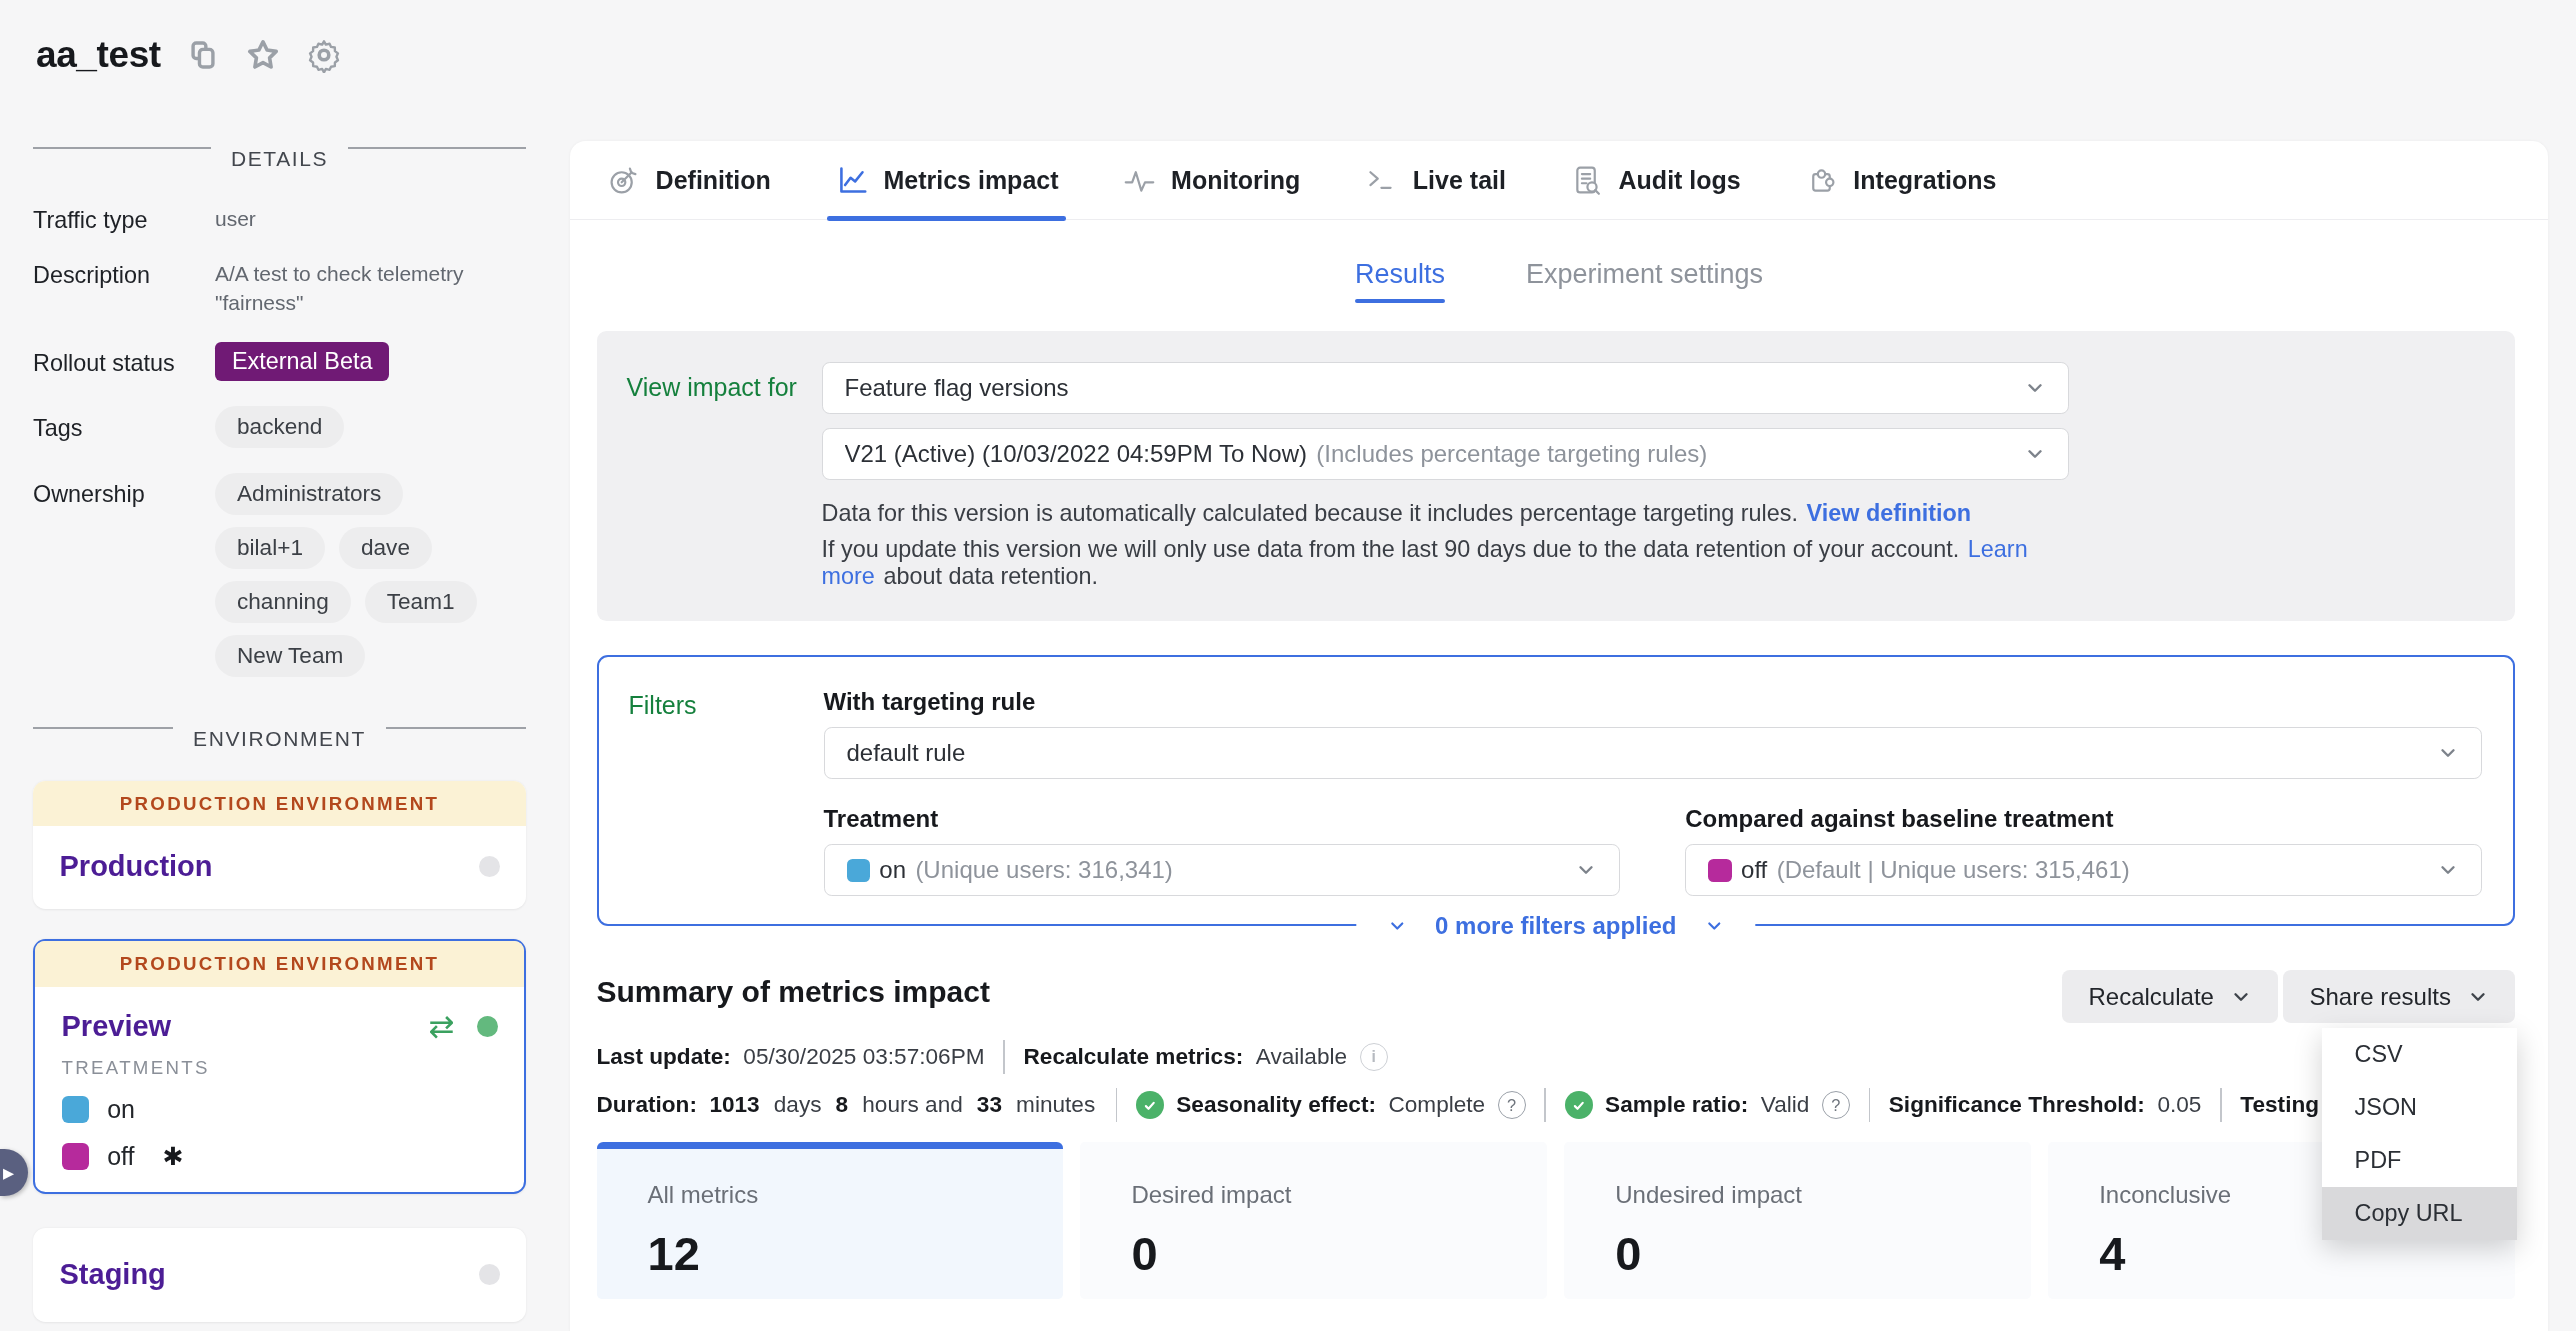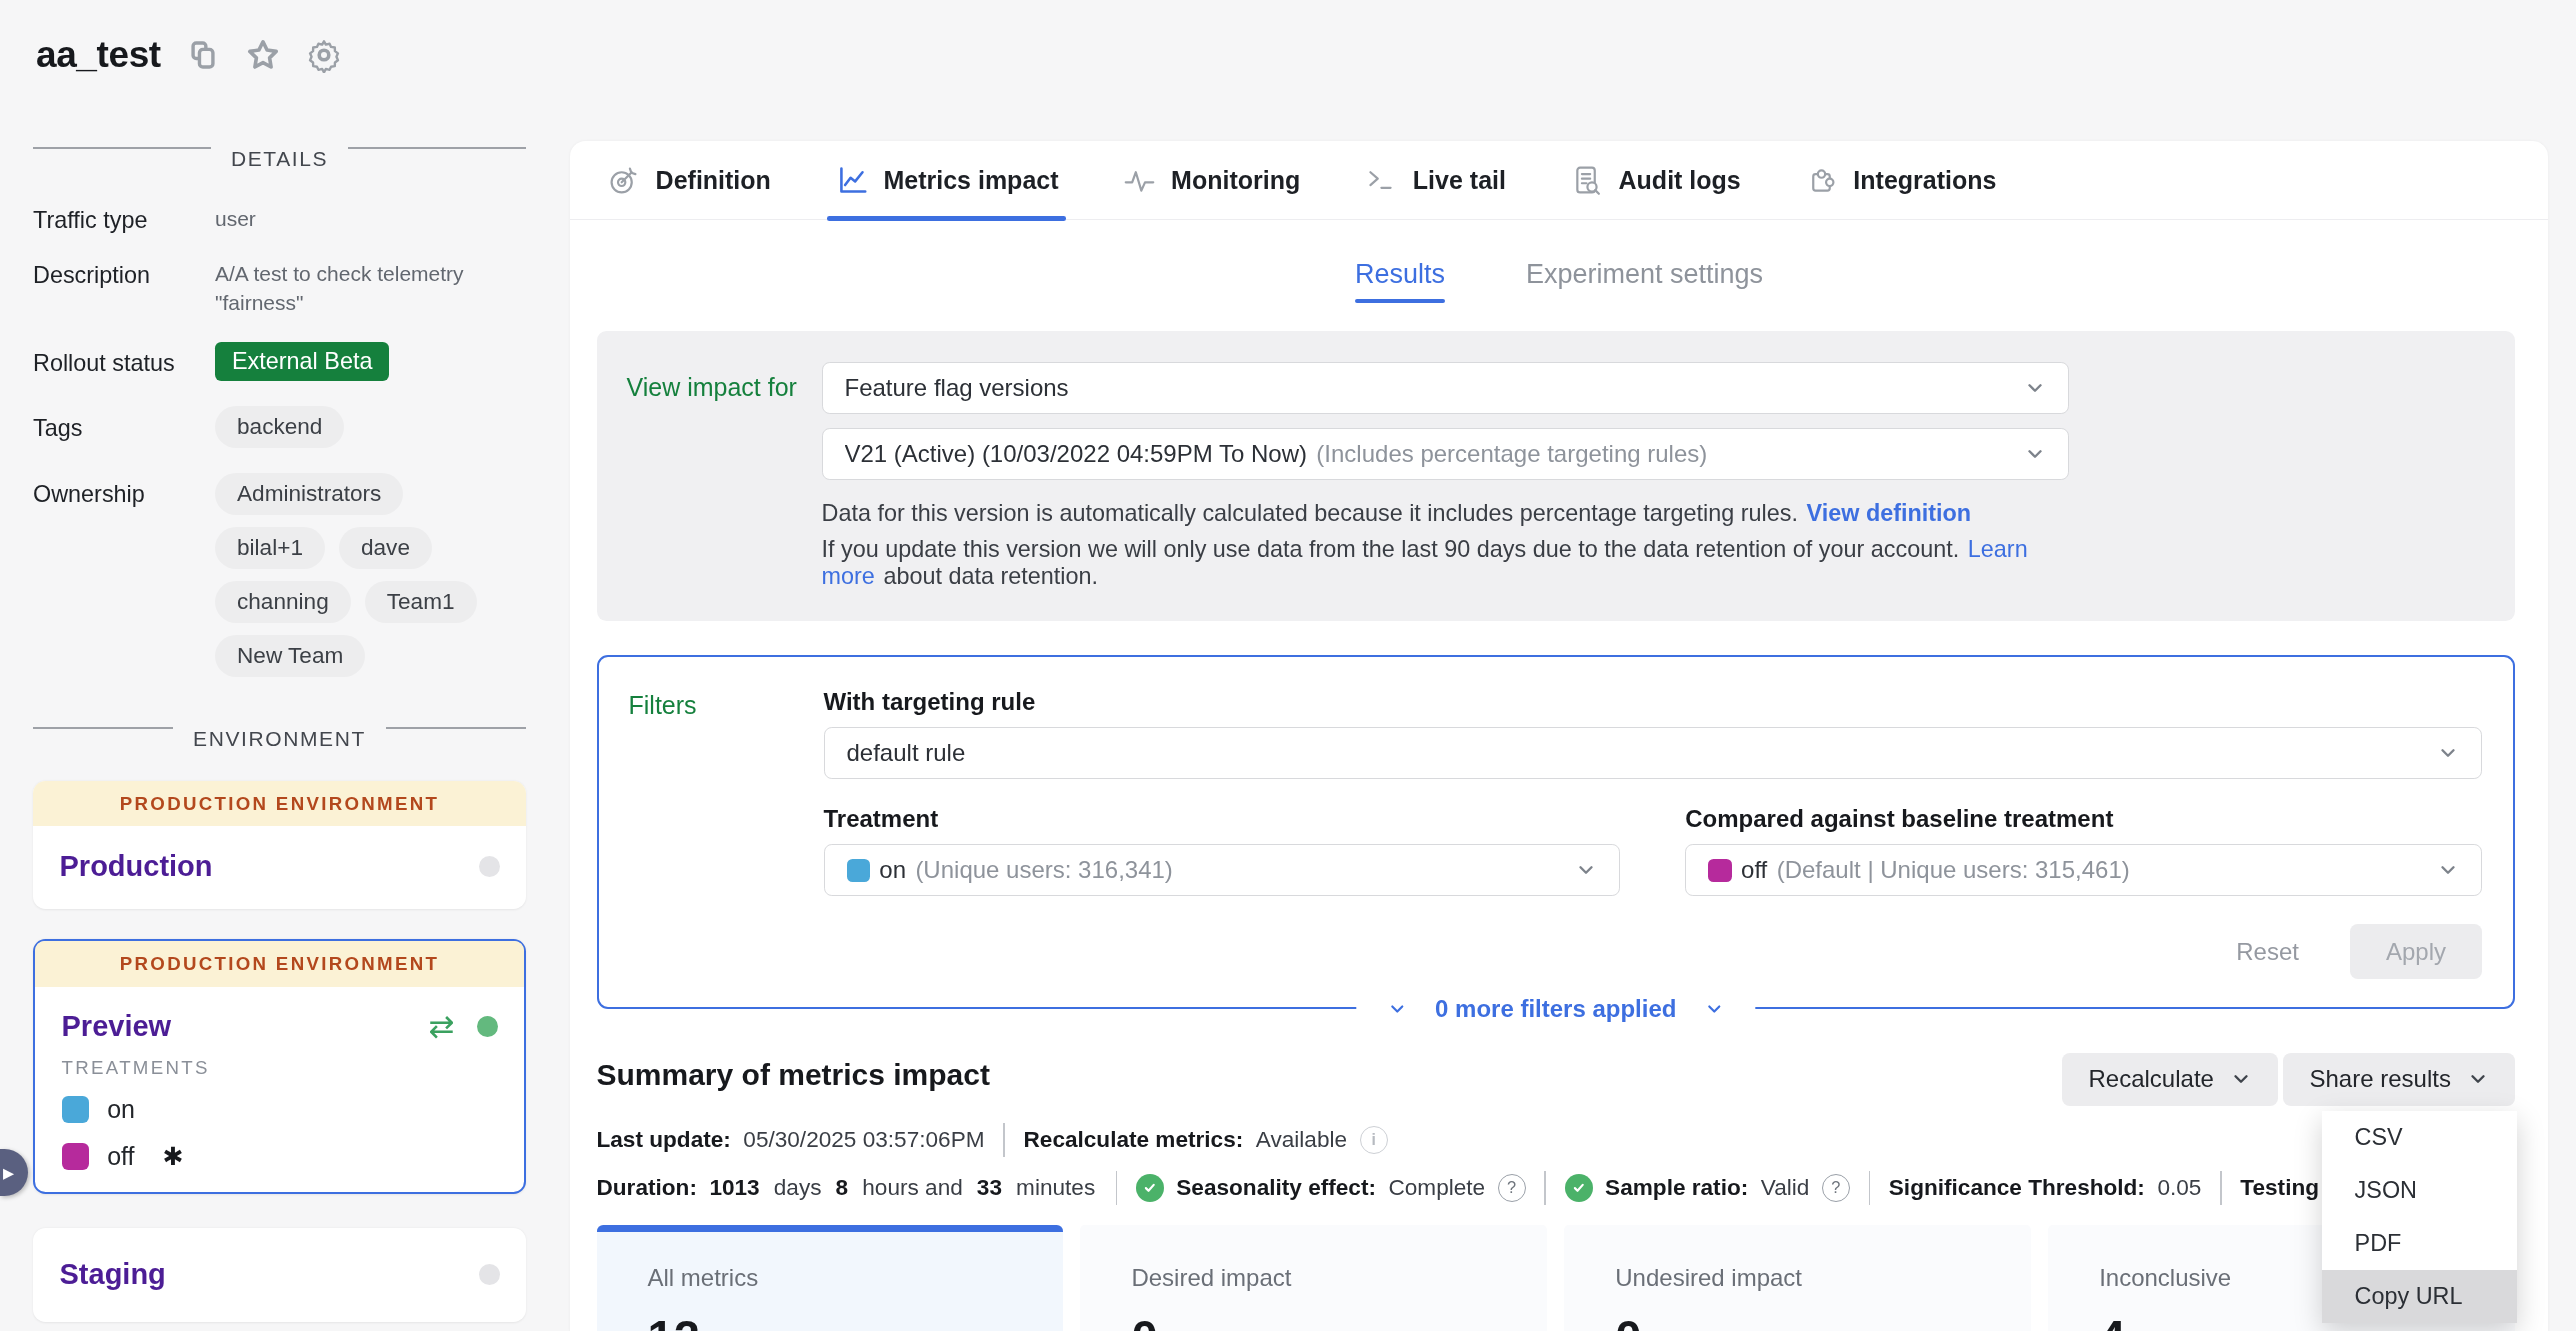--- a/index.html
+++ b/index.html
@@ -21,21 +21,21 @@
   .hicon{cursor:pointer}
 
   
   .sidebar{position:absolute;left:33px;top:147px;width:493px}
   .divider{display:flex;gap:20px;color:#43474e;font-size:21px;font-weight:500;letter-spacing:1.6px}
   .divider .line{flex:1;height:1.6px;background:#9ea1a7}
   .details{margin-top:34px}
   .drow{display:flex;margin-bottom:25px}
   .dlabel{width:182px;flex:none;font-size:23.4px;color:#1e2126;line-height:1.3}
   .dvalue{font-size:21px;color:#62676f;line-height:1.35}
-  .badge{display:inline-block;background:#15803d;color:#fff;padding:6.2px 17px;border-radius:6.2px;font-size:23.4px}
+  .badge{display:inline-block;background:#701a75;color:#fff;padding:6.2px 17px;border-radius:6.2px;font-size:23.4px}
   .pills{display:flex;flex-wrap:wrap;gap:12.5px 14px;width:310px}
   .pill{background:#ededee;border-radius:779px;padding:7.8px 22px;font-size:22.6px;color:#3c4046;white-space:nowrap}
   .env-divider{margin-top:50px}
   .envcard{margin-top:30px;background:#fff;border-radius:12.5px;box-shadow:0 0.8px 2.3px rgba(0,0,0,.07);cursor:pointer}
   .envbanner{background:#fbf2d5;color:#b3481d;font-size:18.7px;font-weight:700;letter-spacing:2.3px;text-align:center;padding:11.7px 0;border-radius:12.5px 12.5px 0 0}
   .envrow{display:flex;justify-content:space-between;align-items:center;padding:23.4px 26.5px 26.5px}
   .envname{font-size:29px;font-weight:700;color:#4c1d95}
   .graydot{width:21px;height:21px;border-radius:50%;background:#e4e4e7}
   .envcard.preview{border:2.3px solid #3d6fe0;padding-bottom:12.5px}
   .envcard.preview .envbanner{border-radius:9.4px 9.4px 0 0}
@@ -340,24 +340,20 @@
             <span class="sel-text">
               <span class="sq off" style="width:23.4px;height:23.4px;border-radius:5.5px"></span>
               <span>off</span>
               <span class="muted">(Default | Unique users: 315,461)</span>
             </span>
             <svg class="chv" viewBox="0 0 24 24">
                 <path d="M6 9l6 6 6-6"></path>
               </svg>
           </div>
         </div>
-      </div>
-      <div class="fbtnrow">
-        <span class="reset">Reset</span>
-        <span class="apply">Apply</span>
       </div>
     </div>
     <div class="morefilters">
       <svg class="chv blue" viewBox="0 0 24 24">
           <path d="M6 9l6 6 6-6"></path>
         </svg>
       <span>0 more filters applied</span>
       <svg class="chv blue" viewBox="0 0 24 24">
           <path d="M6 9l6 6 6-6"></path>
         </svg>

